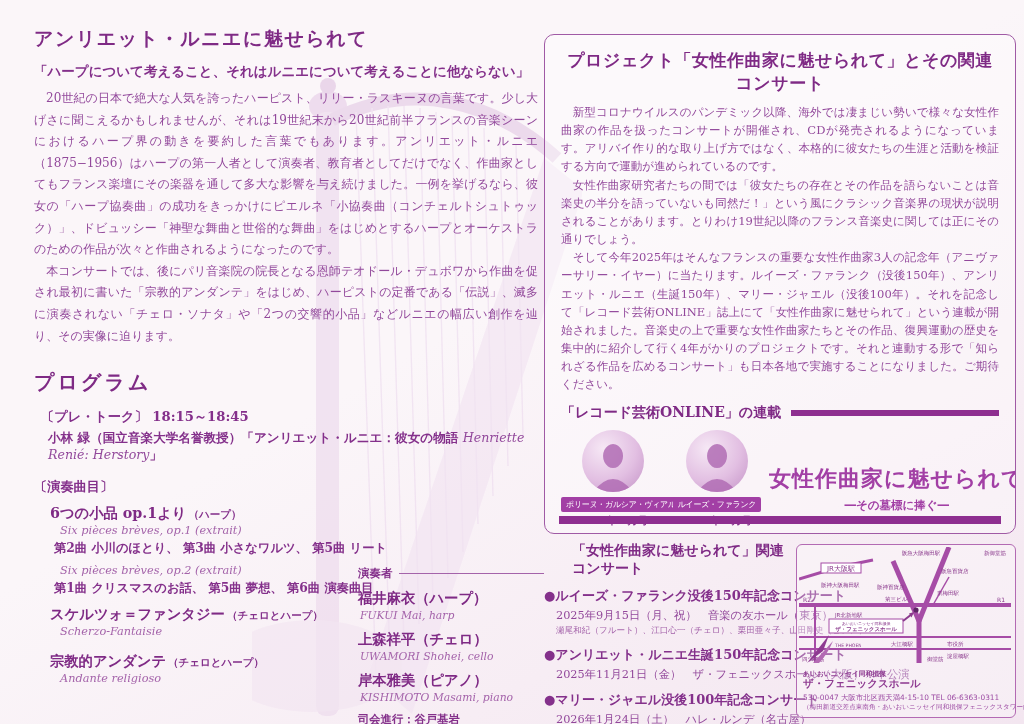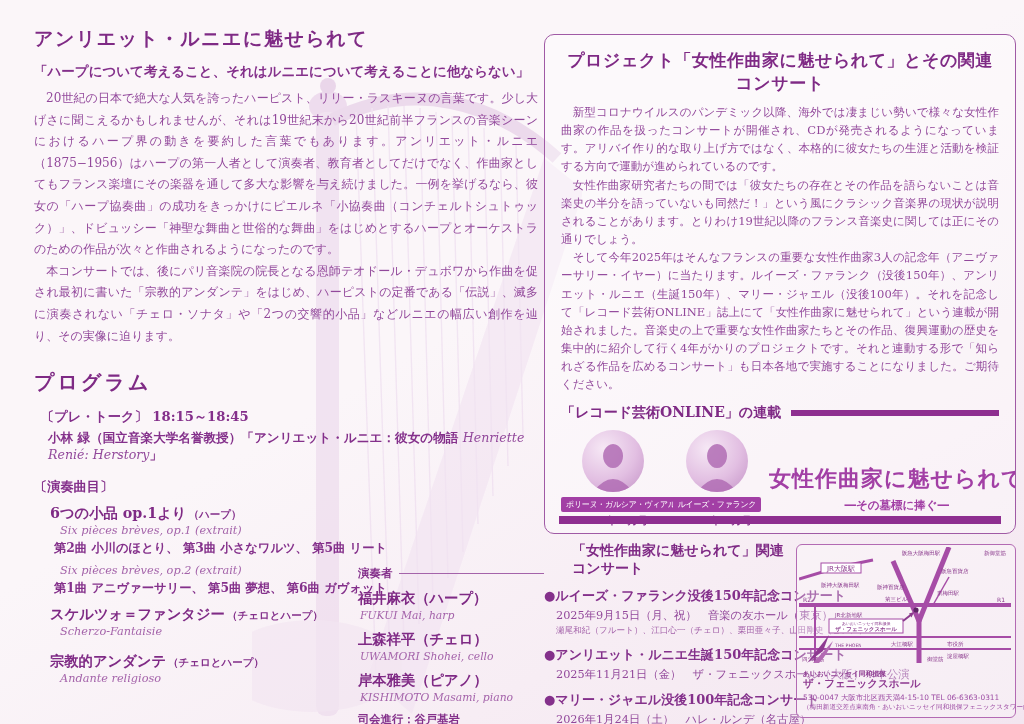--- a/index.html
+++ b/index.html
@@ -120,21 +120,21 @@
 
     <div class="pieces-l">〔演奏曲目〕</div>
 
     <div class="piece">
       <div><span class="pt">6つの小品 op.1より</span><span class="pi">（ハープ）</span></div>
       <div class="p-sub">Six pièces brèves, op.1 (extrait)</div>
       <div class="p-mov">第2曲 小川のほとり、 第3曲 小さなワルツ、 第5曲 リート</div>
     </div>
     <div class="piece">
       <div class="p-sub">Six pièces brèves, op.2 (extrait)</div>
-      <div class="p-mov">第1曲 アニヴァーサリー、 第5曲 夢想、 第6曲 ガヴォット</div>
+      <div class="p-mov">第1曲 クリスマスのお話、 第5曲 夢想、 第6曲 演奏曲目</div>
     </div>
     <div class="piece">
       <div><span class="pt">スケルツォ＝ファンタジー</span><span class="pi">（チェロとハープ）</span></div>
       <div class="p-sub">Scherzo-Fantaisie</div>
     </div>
     <div class="piece mt14">
       <div><span class="pt">宗教的アンダンテ</span><span class="pi">（チェロとハープ）</span></div>
       <div class="p-sub">Andante religioso</div>
     </div>
 

